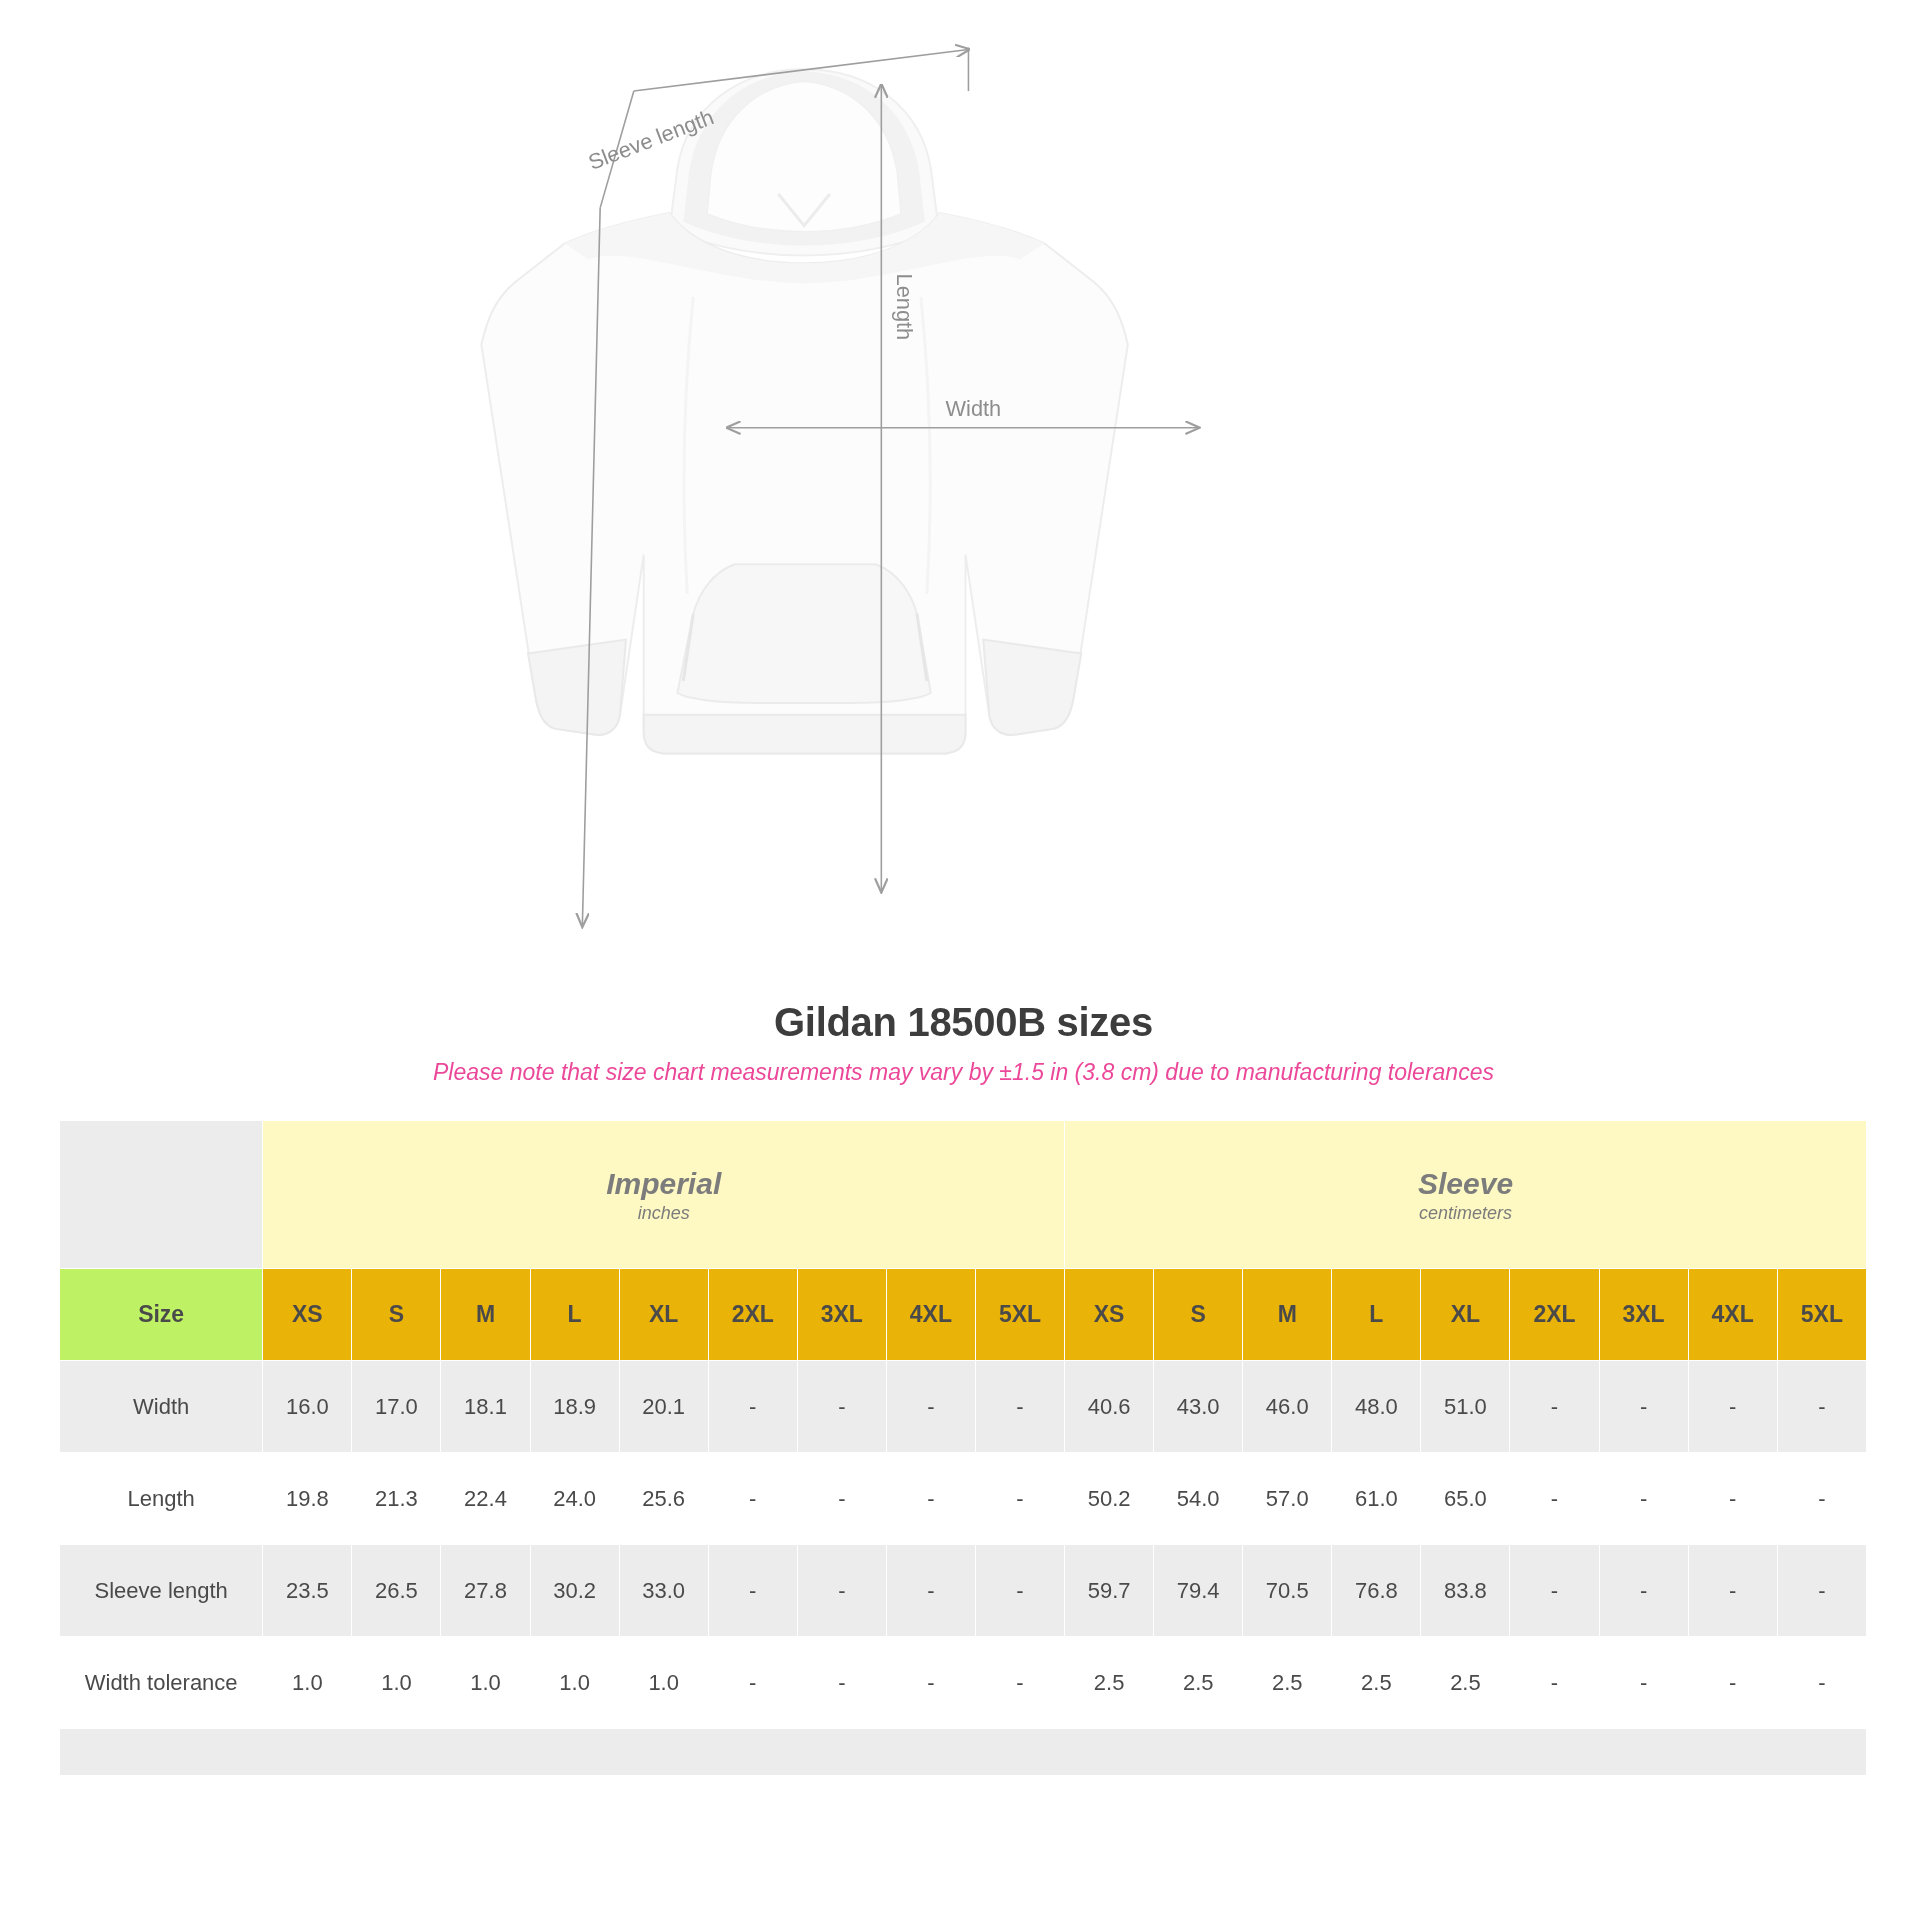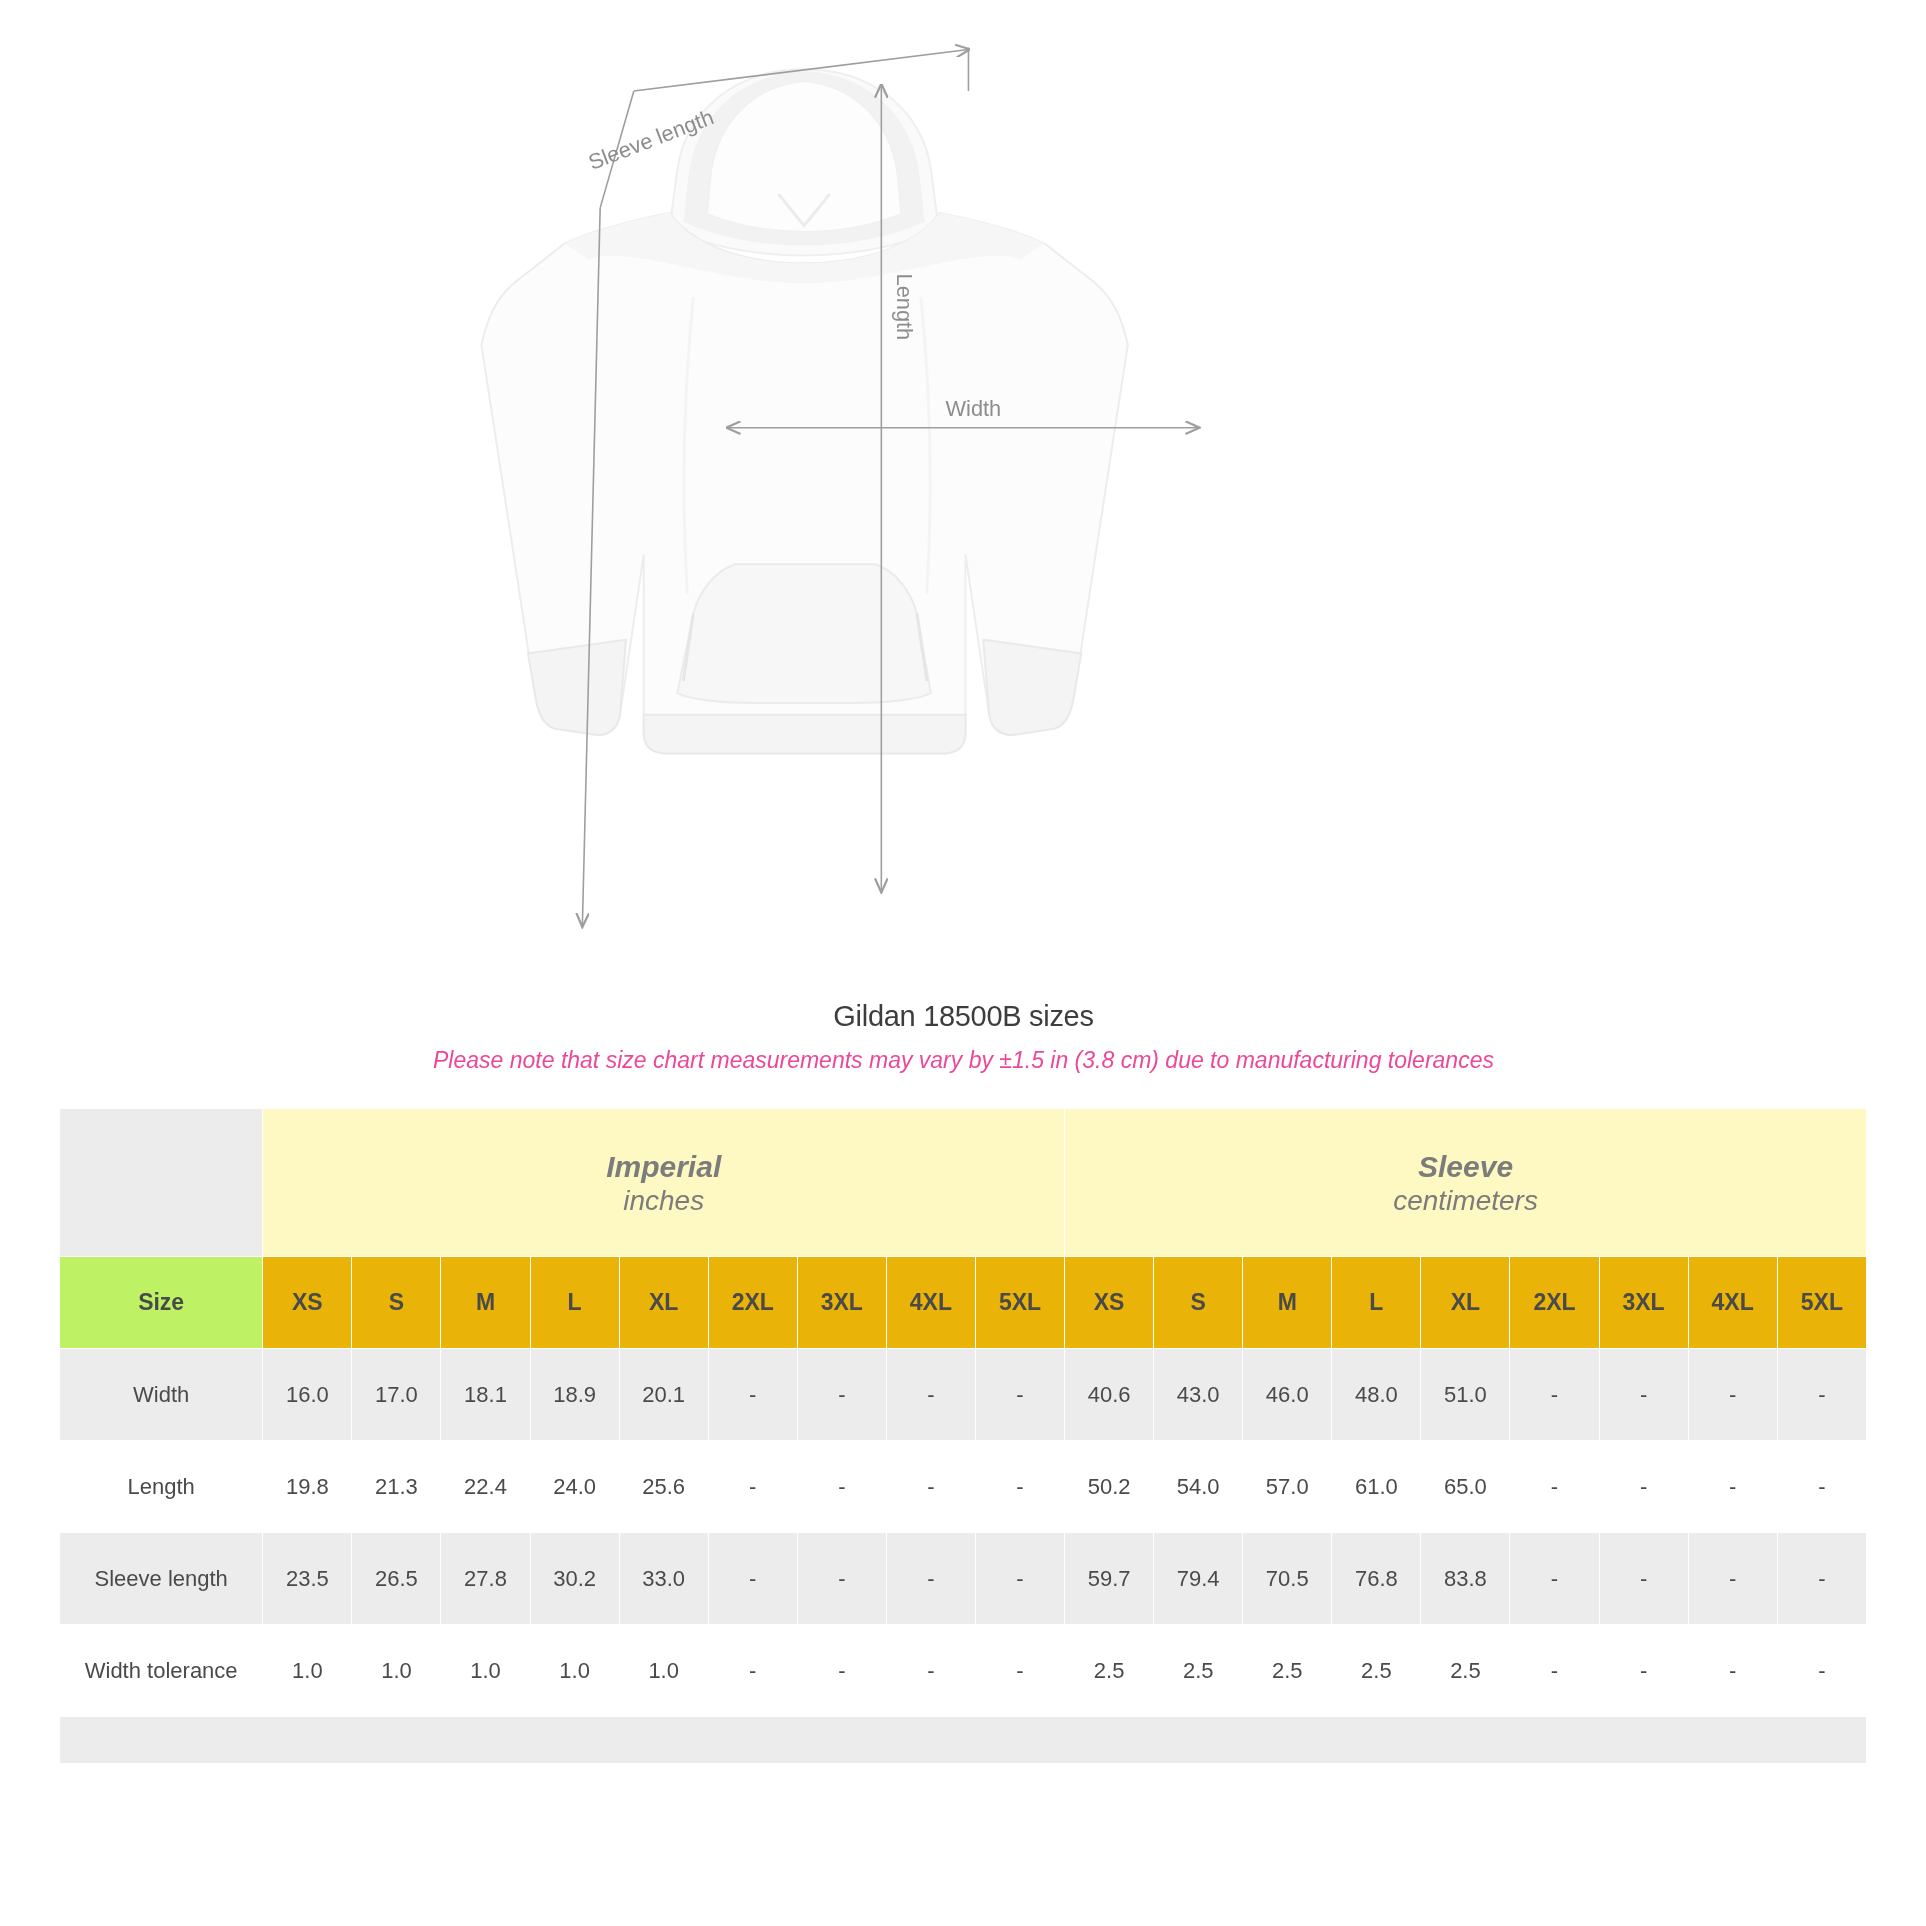--- a/index.html
+++ b/index.html
@@ -31,22 +31,22 @@
     left: 0;
     top: 0;
   }
 
   
   .title-block {
     text-align: center;
     margin-top: 10px;
   }
   .chart-title {
-    font-size: 29px;
-    font-weight: normal;
+    font-size: 40px;
+    font-weight: bold;
     color: #3d3d3d;
     letter-spacing: -0.3px;
   }
   .chart-subtitle {
     font-size: 23px;
     font-style: italic;
     color: #ec4899;
     margin-top: 14px;
   }
 
@@ -75,21 +75,21 @@
     vertical-align: middle;
   }
   .unit-head .unit-name {
     font-size: 30px;
     font-weight: bold;
     font-style: italic;
     color: #7c7c7c;
     line-height: 1.25;
   }
   .unit-head .unit-sub {
-    font-size: 28px;
+    font-size: 18px;
     font-style: italic;
     color: #7c7c7c;
   }
   .blank-head {
     background: #ececec;
   }
   tr.head-row td {
     background: #eab308;
     height: 91px;
     font-weight: bold;

